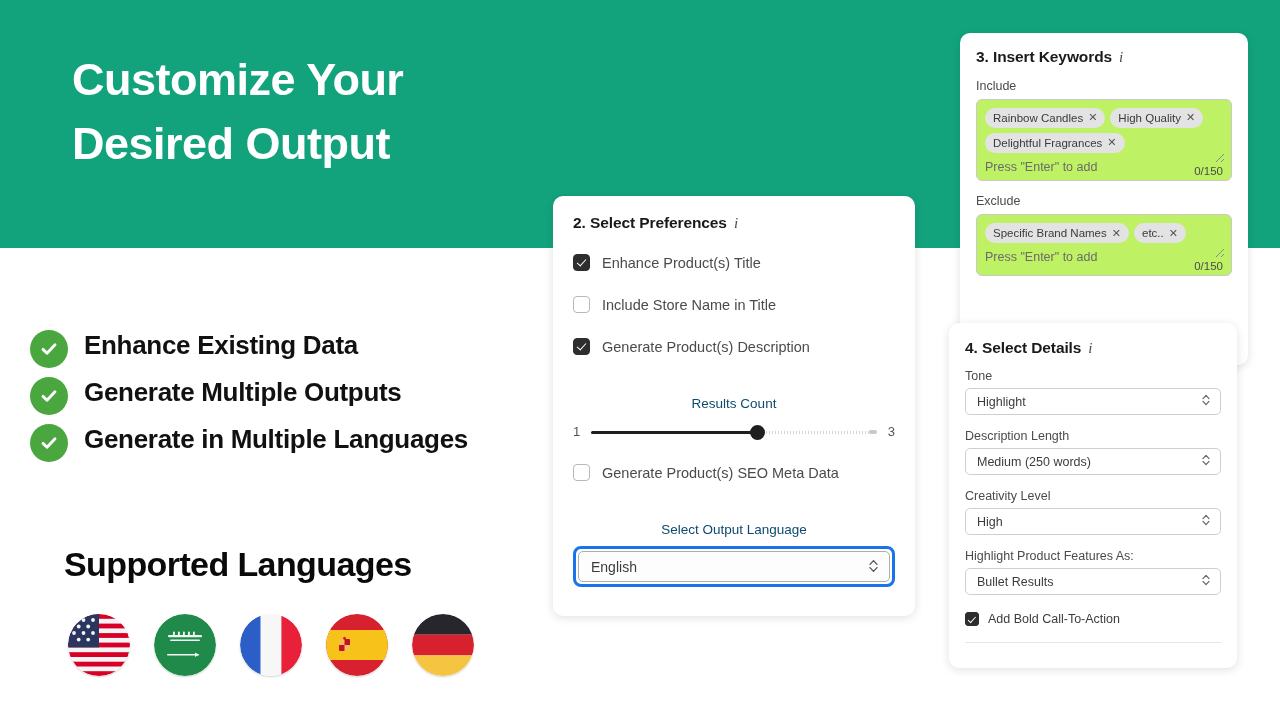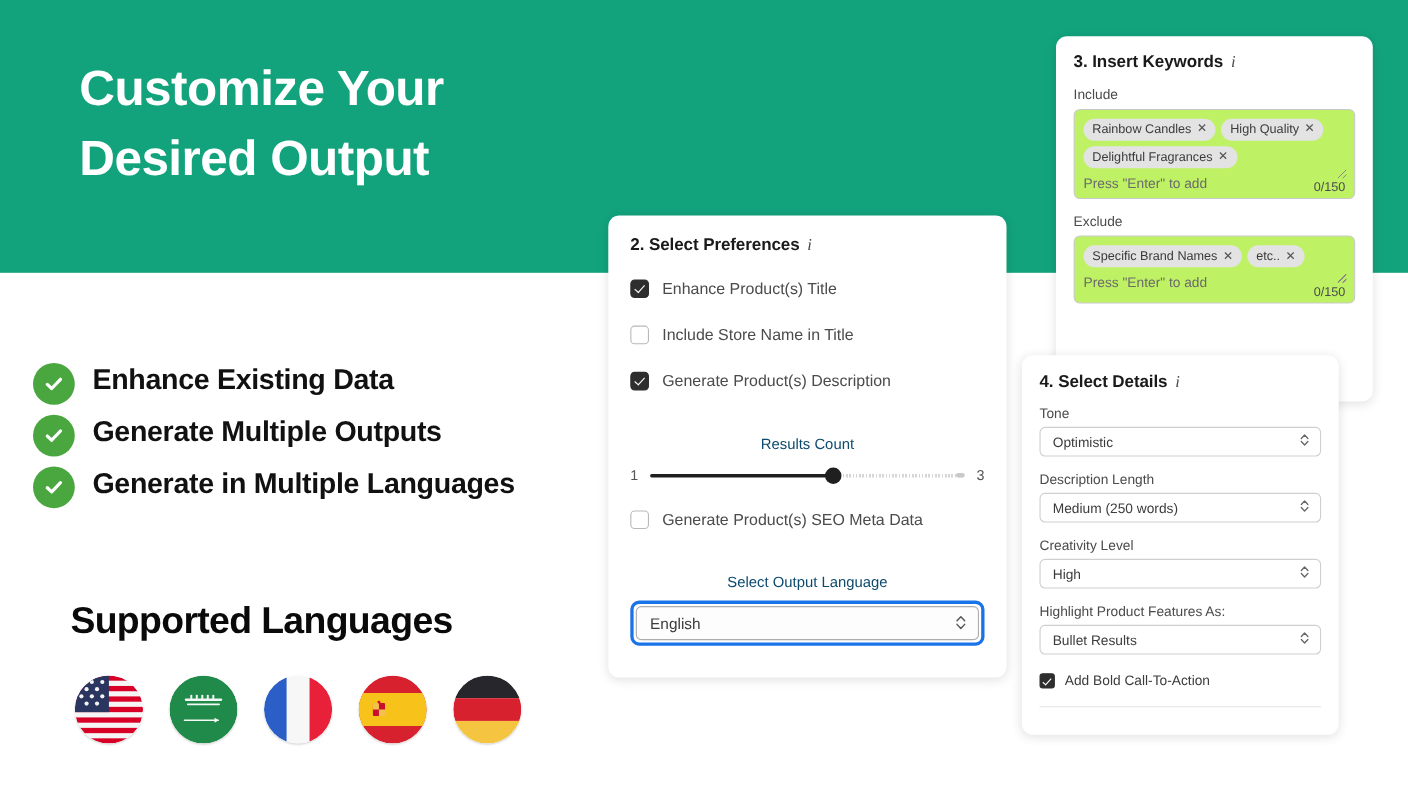--- a/index.html
+++ b/index.html
@@ -105,21 +105,21 @@
   }
   .select-ctl .val{font-size:14px;color:#3c3c3c;}
   .select-ctl .updown{font-size:13px;color:#555;line-height:1;}
   .select-focus{
     margin-top:9px;border:3px solid #1a73e8;border-radius:8px;padding:2px;
   }
   .select-focus .select-ctl{margin-top:0;height:31px;border-radius:5px;}
 
   
   #card-keywords{left:960px;top:33px;width:288px;height:332px;}
-  #card-details{left:929px;top:323px;width:288px;height:345px;}
+  #card-details{left:949px;top:323px;width:288px;height:345px;}
   .kw-body{padding:15px 16px 0 16px;}
   .sub-label{font-size:12.5px;color:#4b4b4b;margin-top:13px;}
   .tag-box{
     margin-top:6px;border:1px solid #c9c9c9;border-radius:6px;background:#bef264;
     padding:8px 8px 6px 8px;position:relative;min-height:62px;box-sizing:border-box;
   }
   .tags{display:flex;flex-wrap:wrap;gap:5px;}
   .tag{
     background:#e3e3e3;border-radius:11px;padding:2px 8px;font-size:11.5px;color:#3a3a3a;
     display:inline-flex;align-items:center;gap:5px;white-space:nowrap;line-height:1.4;
@@ -418,21 +418,21 @@
   <div class="card" id="card-details">
     <div class="det-body">
 
       <div class="card-head">
         <span>4. Select Details</span>
         <span class="info-i">i</span>
       </div>
 
       <div class="det-label first">Tone</div>
       <div class="det-select">
-        <span class="val">Optimistic</span>
+        <span class="val">Highlight</span>
         <span class="updown">
           <svg width="10" height="14" viewBox="0 0 10 14">
               <path d="M2 5.6 L5 2.4 L8 5.6" fill="none" stroke="#666" stroke-width="1.2" stroke-linecap="round" stroke-linejoin="round"></path>
               <path d="M2 8.4 L5 11.6 L8 8.4" fill="none" stroke="#666" stroke-width="1.2" stroke-linecap="round" stroke-linejoin="round"></path>
             </svg>
         </span>
       </div>
 
       <div class="det-label">Description Length</div>
       <div class="det-select">

